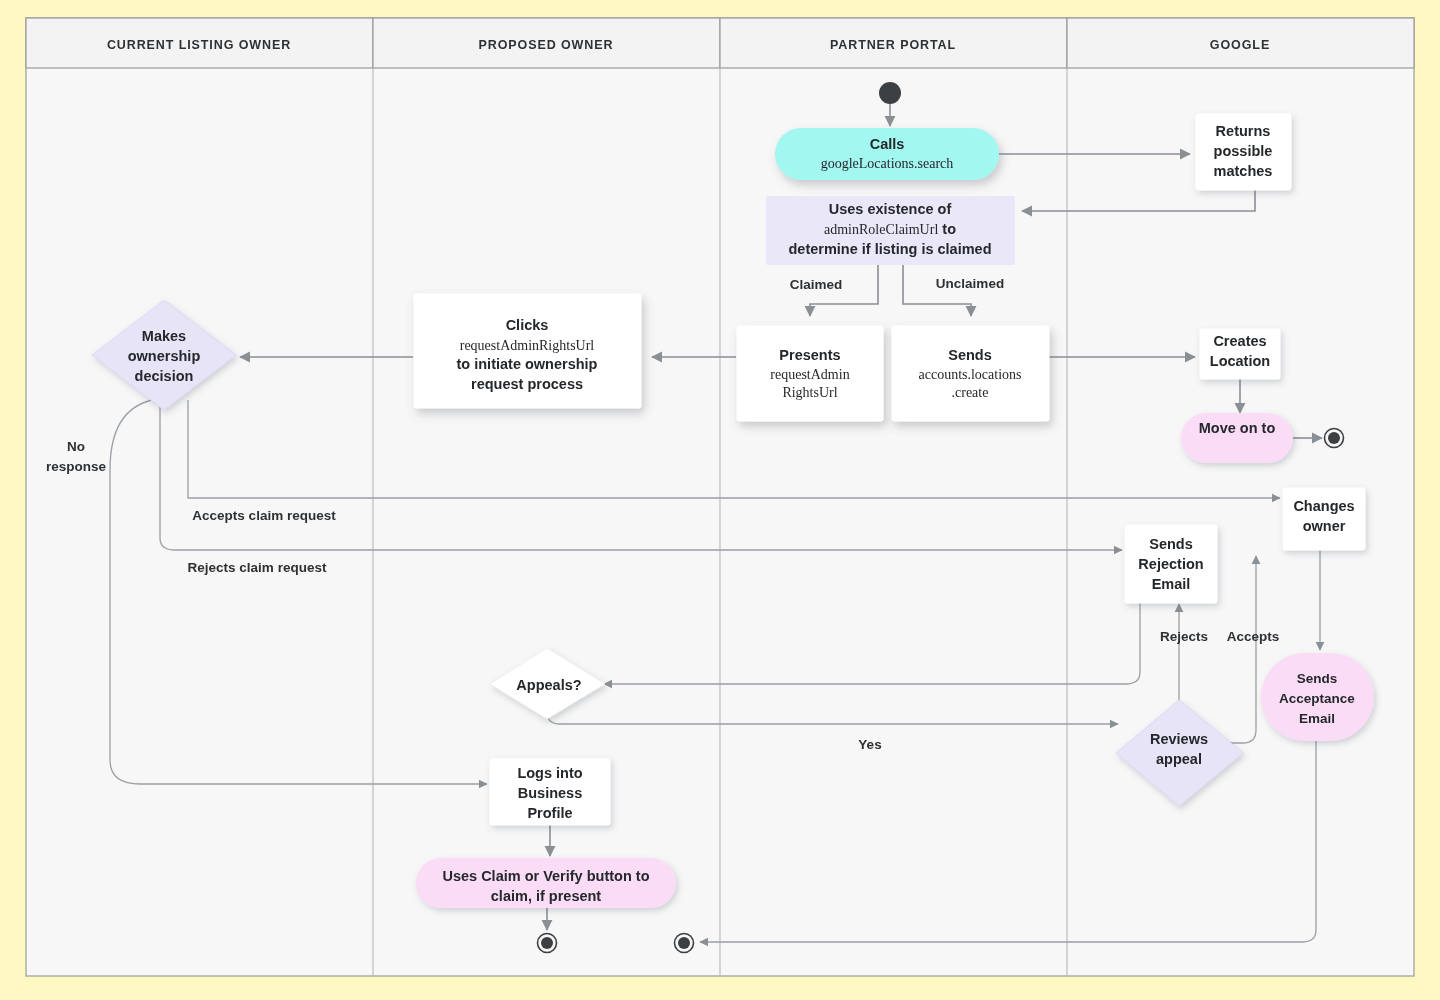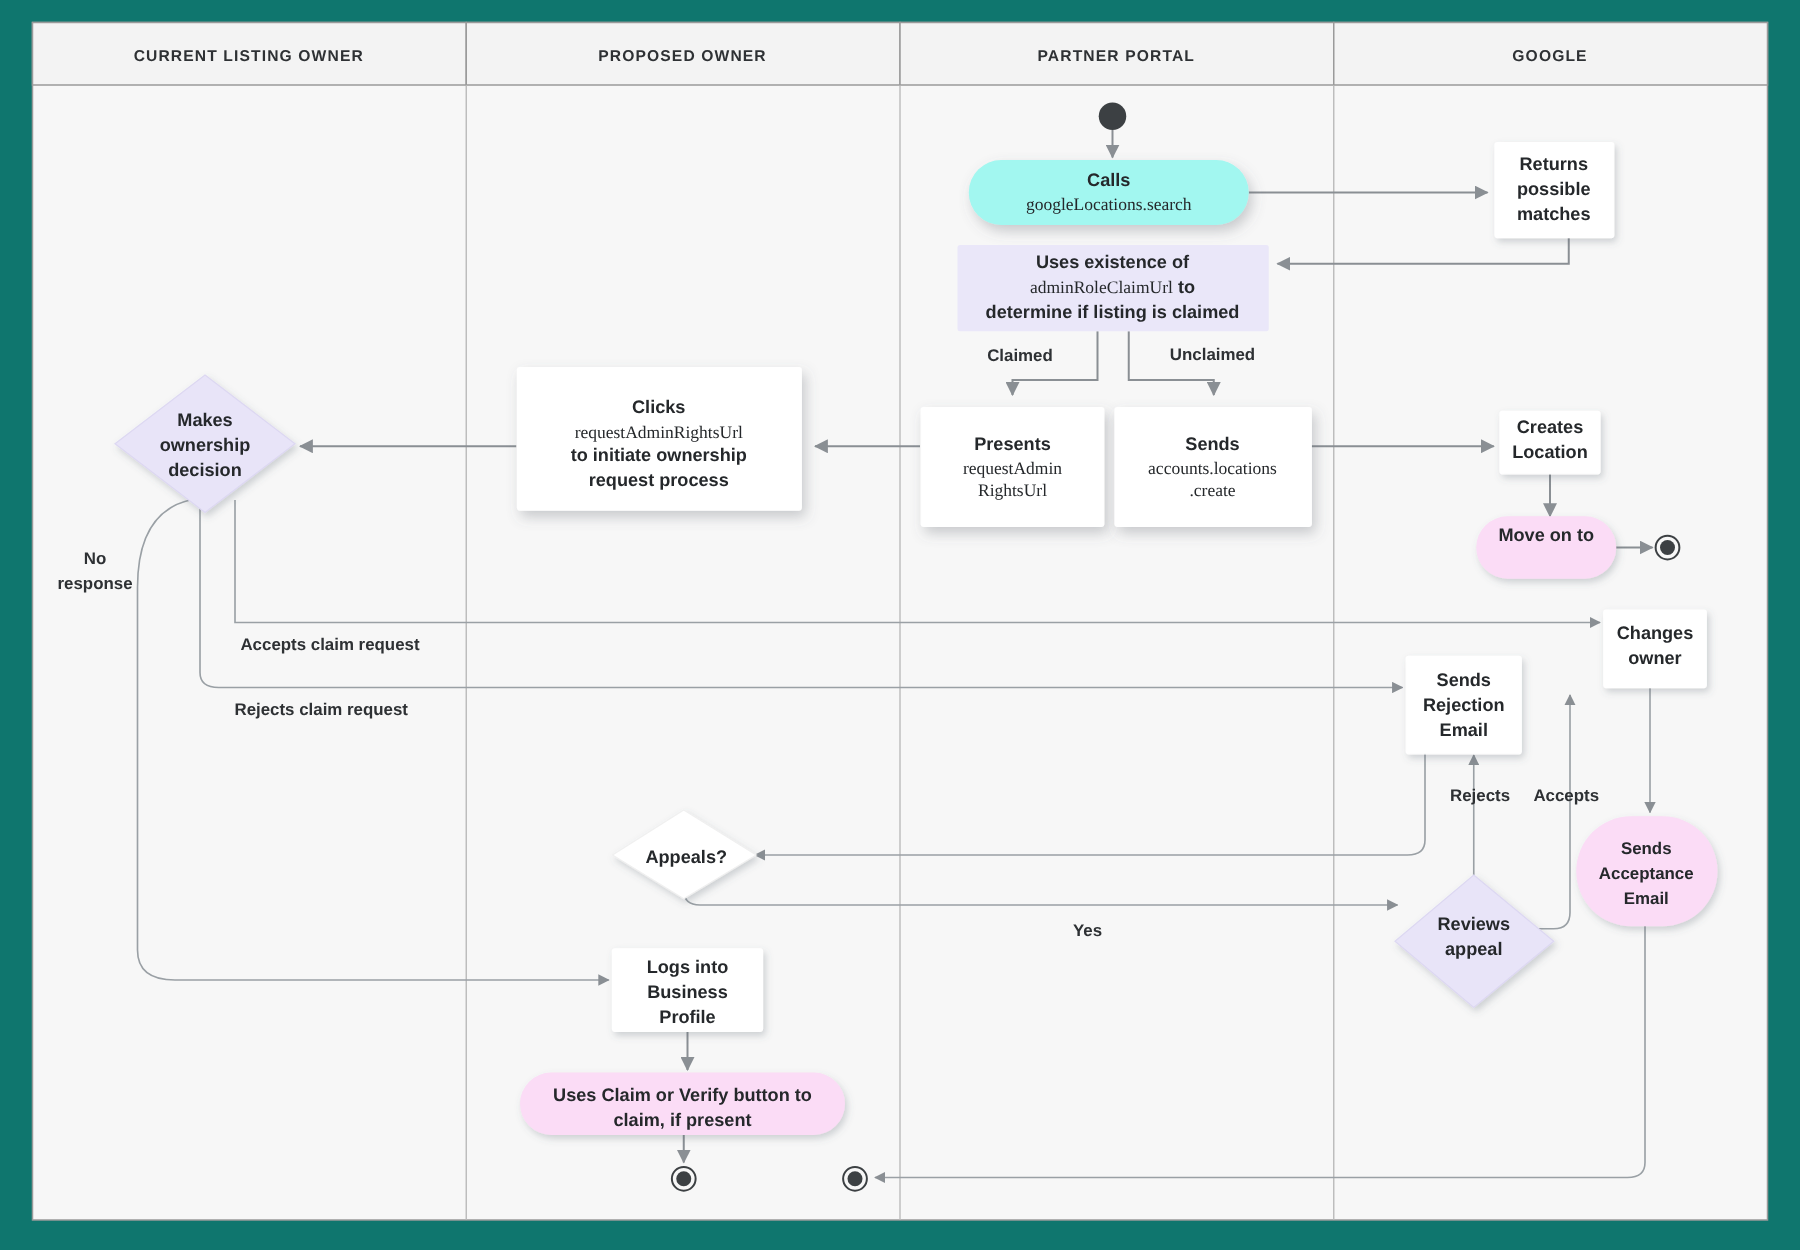--- a/index.html
+++ b/index.html
@@ -1,18 +1,18 @@
 <!DOCTYPE html>
 <html><head>
 <meta charset="utf-8">
 <style>
   html,body{margin:0;padding:0;background:#f7f7f7;}
   body{width:1440px;height:1000px;overflow:hidden;
        font-family:"Liberation Sans", sans-serif;}
-  #stage{position:relative;width:1440px;height:1000px;background:#0f766e;}
+  #stage{position:relative;width:1440px;height:1000px;background:#fef9c3;}
   svg#flow{position:absolute;left:0;top:0;width:1440px;height:1000px;}
 
   .lane-rect{fill:#f3f3f3;stroke:#9a9a9a;stroke-width:1.2;}
   .lane-body{fill:#f7f7f7;stroke:#9a9a9a;stroke-width:1.2;}
   .lane-divider{stroke:#b9b9b9;stroke-width:1.1;}
   .lane-title{font-family:"Liberation Sans",sans-serif;font-size:12.5px;
               font-weight:700;letter-spacing:.9px;fill:#2e3134;text-anchor:middle;}
 
   .edge{fill:none;stroke:#8a8f94;stroke-width:1.6;}
   .edge-thin{fill:none;stroke:#9aa0a5;stroke-width:1.3;}

